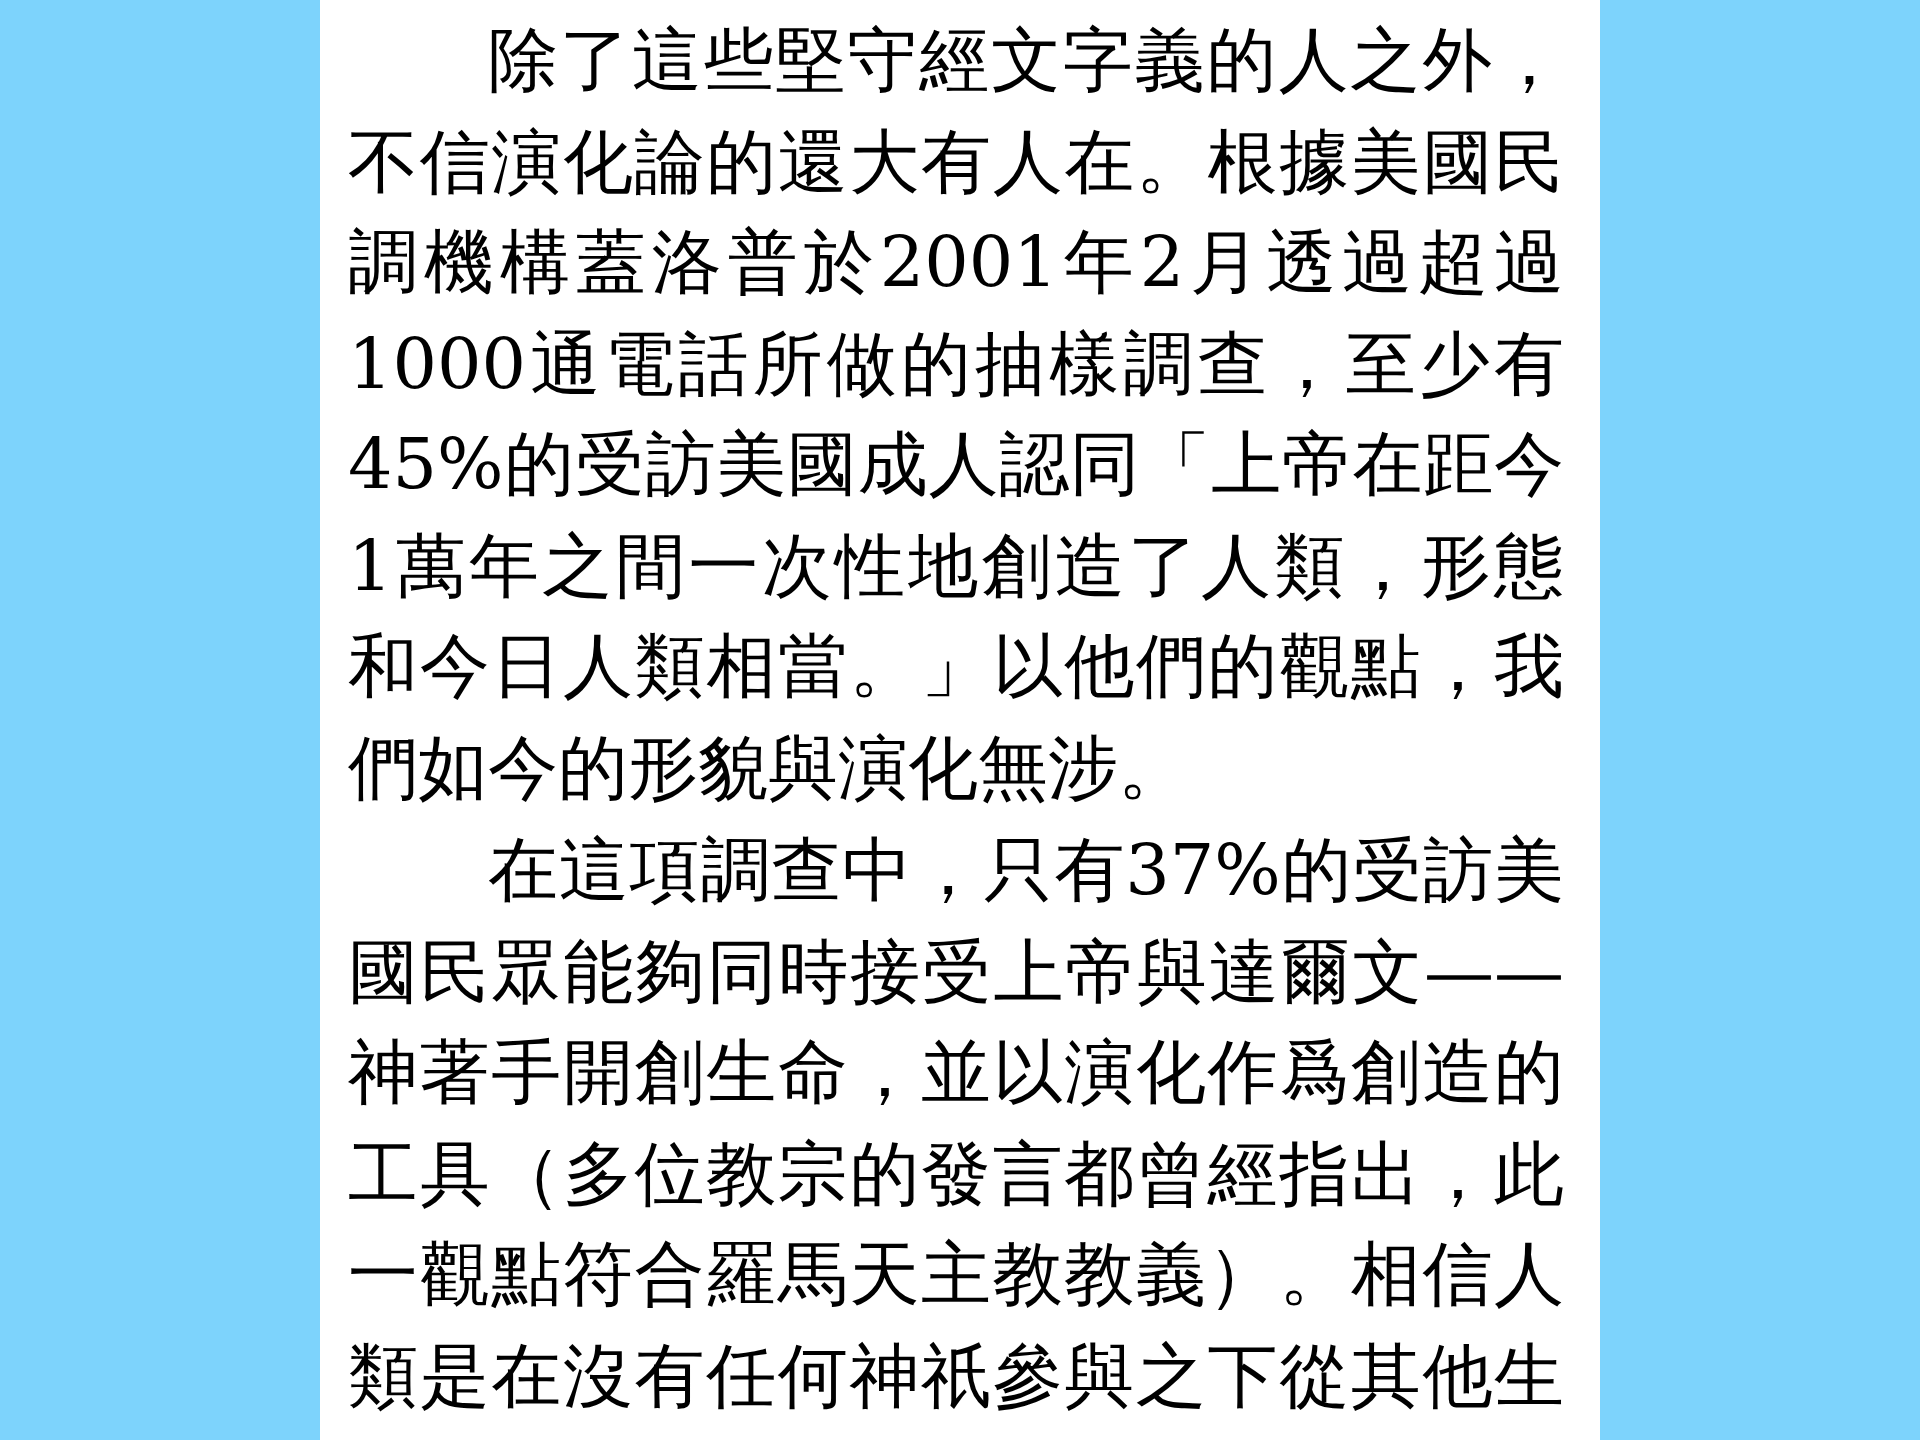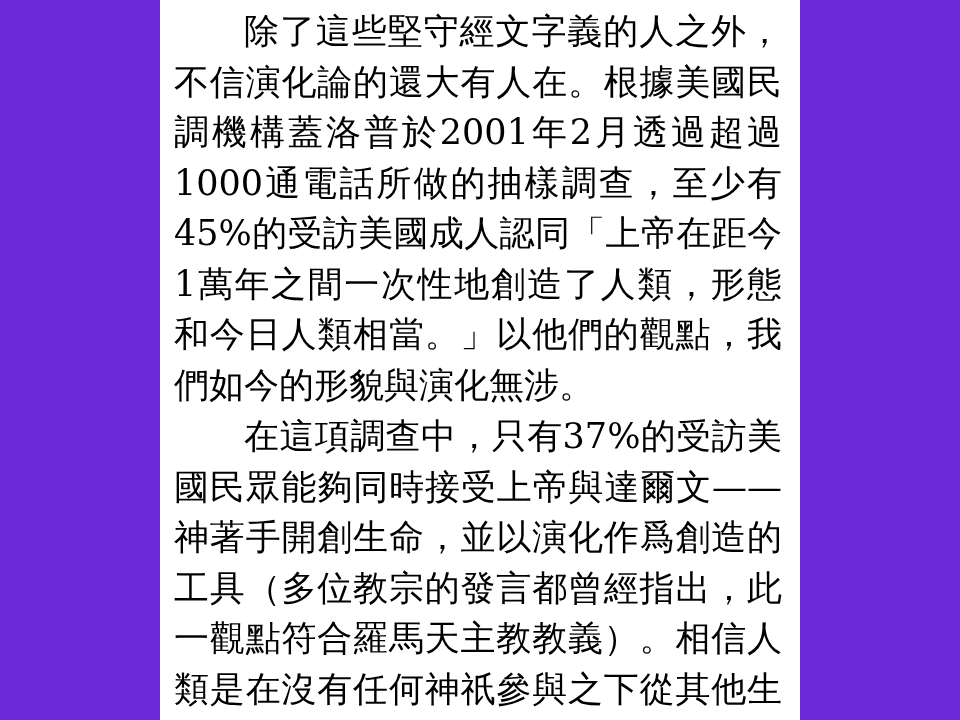--- a/index.html
+++ b/index.html
@@ -4,21 +4,21 @@
 <style>
   html, body {
     margin: 0;
     padding: 0;
     background: #000000;
   }
   #page {
     position: relative;
     width: 960px;
     height: 720px;
-    background: #6d28d9;
+    background: #7dd3fc;
     overflow: hidden;
   }
   #paper {
     position: absolute;
     left: 160px;
     top: 0px;
     width: 640px;
     height: 720px;
     background: #ffffff;
   }

